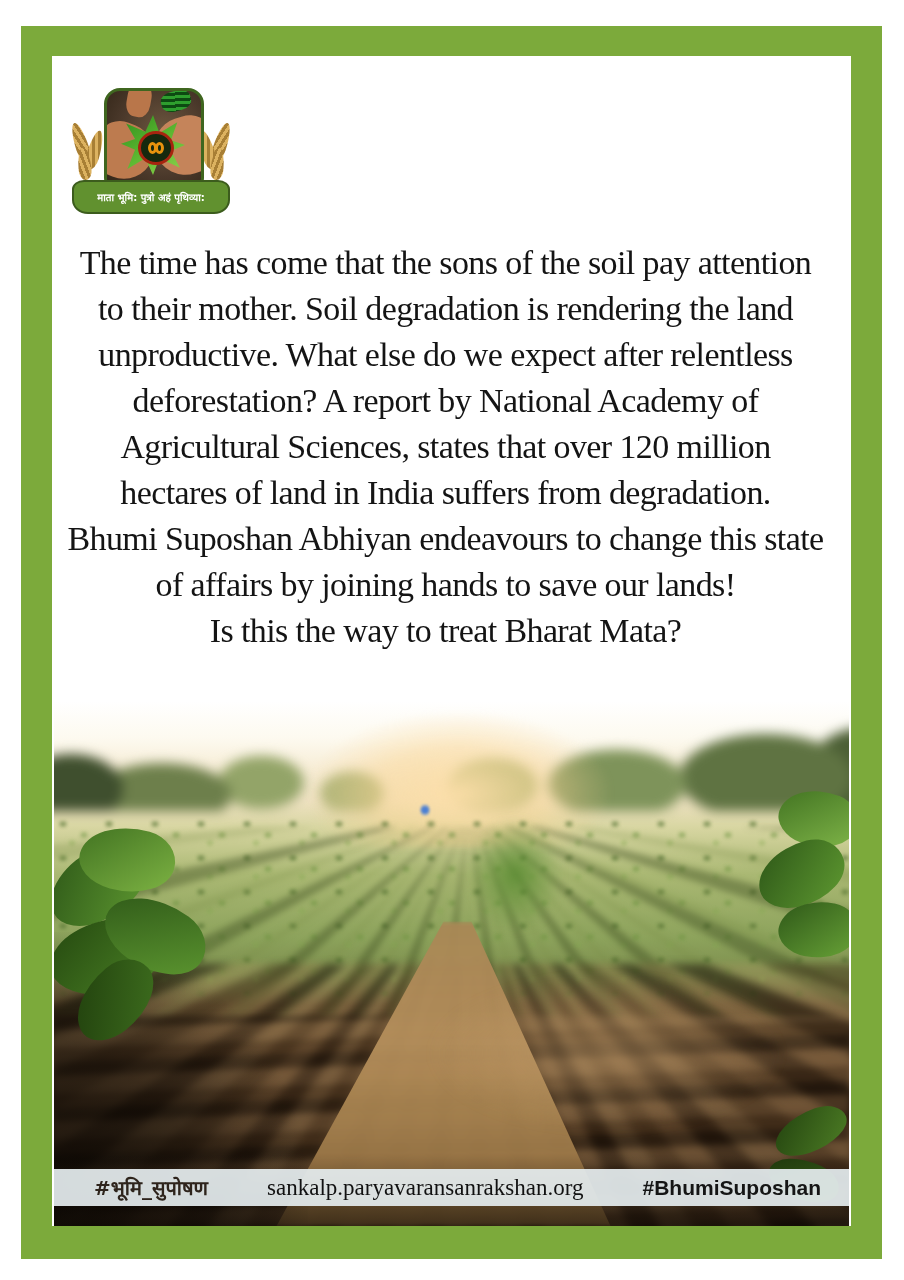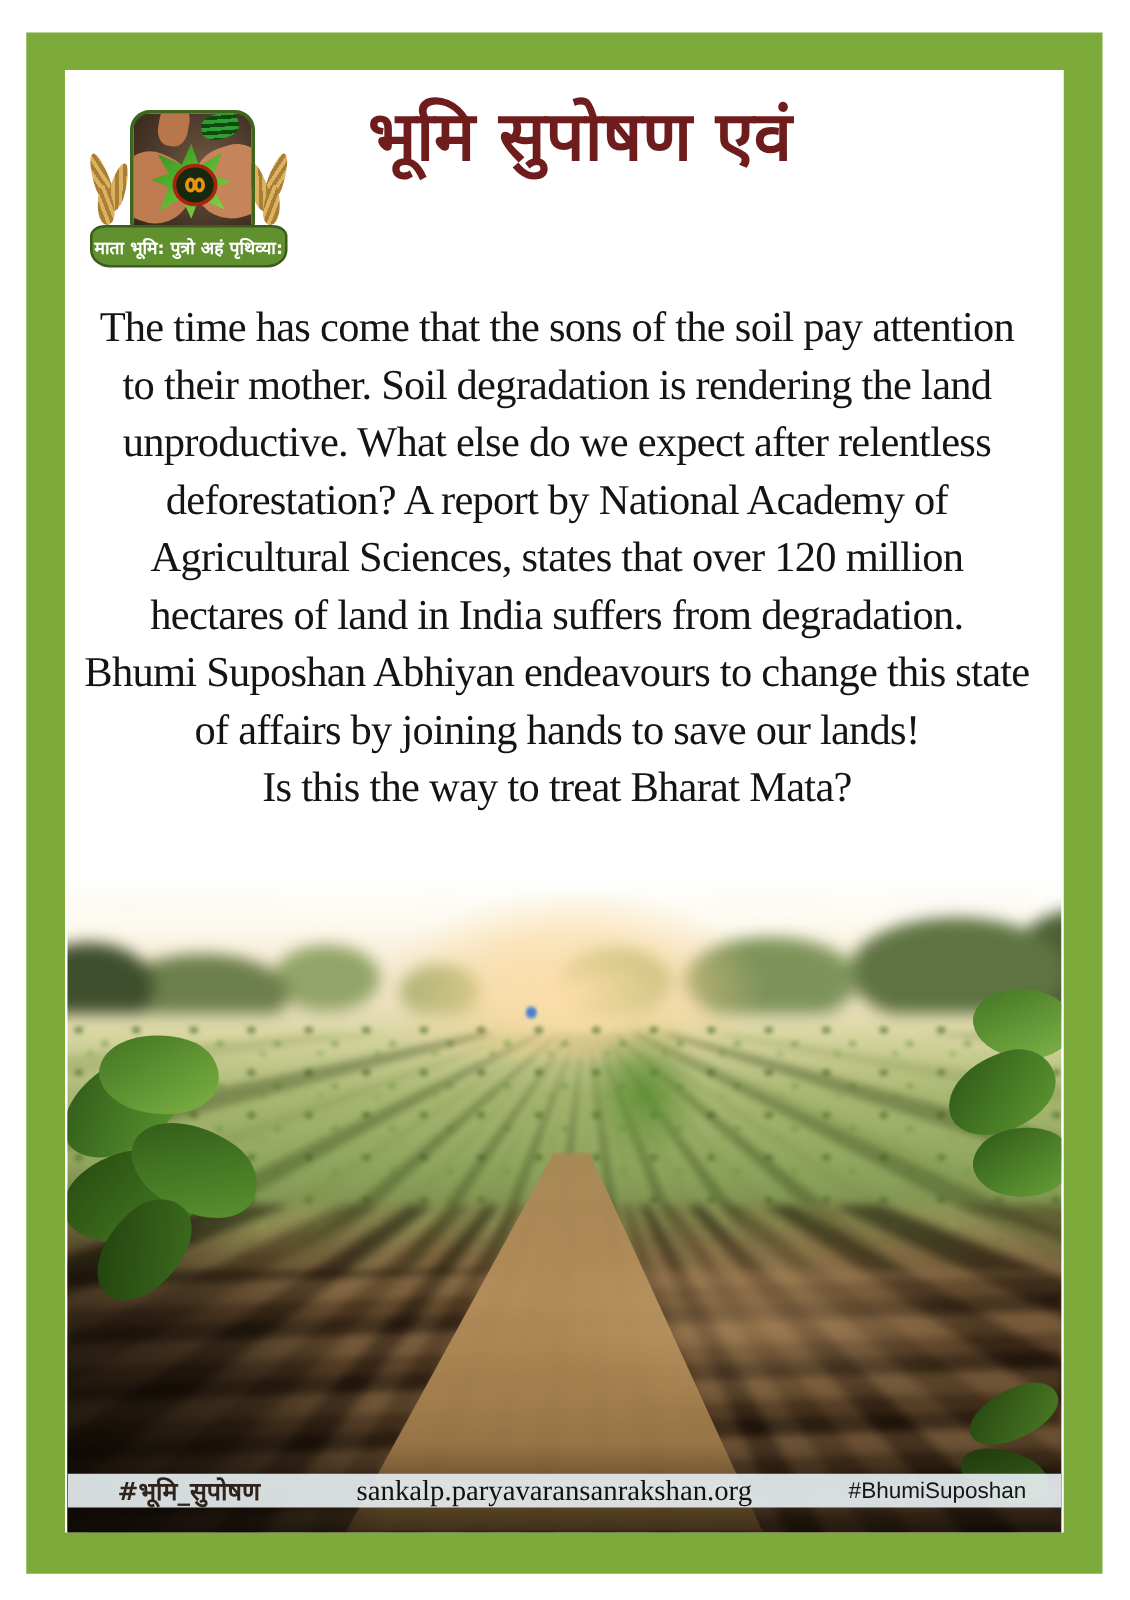--- a/index.html
+++ b/index.html
@@ -46,21 +46,21 @@
                            8% 14%,38% 28%);}
   .emblem{position:absolute;left:31px;top:40px;width:30px;height:28px;border-radius:50%;
          background:#16290e;border:3px solid #a7240f;
          display:flex;align-items:center;justify-content:center;}
   .loop{width:9px;height:12px;border:3px solid #e8930e;border-radius:50%;
          box-sizing:border-box;}
   .loop+.loop{margin-left:-2px;}
   .logo-ribbon{position:absolute;left:0;right:0;bottom:0;height:30px;background:#61912f;
          border:2px solid #3c5c1d;border-radius:12px 12px 16px 16px/9px 9px 14px 14px;
          display:flex;align-items:center;justify-content:center;}
-  .logo-ribbon span{color:#ffffff;font-size:14px;font-weight:bold;white-space:nowrap;
+  .logo-ribbon span{color:#ffffff;font-size:10px;font-weight:bold;white-space:nowrap;
          font-family:"DejaVu Sans", sans-serif;}
 
   .title{position:absolute;left:152px;top:20px;width:520px;text-align:center;
          color:#6e1c1c;font-weight:bold;font-size:55px;line-height:67px;
          font-family:"DejaVu Sans", sans-serif;}
 
   
   .bodytext{position:absolute;left:12px;right:24px;top:184px;text-align:center;
          color:#141414;font-size:34px;line-height:46px;letter-spacing:-0.6px;
          font-family:"Liberation Serif", serif;}
@@ -137,28 +137,28 @@
   .pr .l2{right:10%;top:24%;width:80%;height:28%;transform:rotate(-15deg);}
   .pr .l3{right:0;top:50%;width:70%;height:26%;transform:rotate(10deg);
      background:linear-gradient(135deg,#2c5517,#6aa538);}
   .plant.pbr{right:0;bottom:5%;width:12%;height:17%;}
   .pbr .l1{right:0;top:0;width:80%;height:45%;transform:rotate(-20deg);
      background:linear-gradient(135deg,#23430f,#4d7d25);}
   .pbr .l2{right:10%;bottom:0;width:75%;height:45%;transform:rotate(25deg);
      background:linear-gradient(135deg,#1c350b,#3d641d);}
 
   
-  .tagbar{position:absolute;left:0;right:0;bottom:20px;height:27px;
+  .tagbar{position:absolute;left:0;right:0;bottom:20px;height:37px;
      background:rgba(228,236,238,.93);display:flex;align-items:center;}
   .tag-hindi{margin-left:40px;font-family:"DejaVu Sans", sans-serif;font-weight:bold;
      font-size:20px;color:#2e241c;white-space:nowrap;}
   .tag-site{flex:1;text-align:center;font-family:"Liberation Serif", serif;
      font-size:23px;color:#111111;white-space:nowrap;}
   .tag-latin{margin-right:28px;font-family:"Liberation Sans", sans-serif;
-     font-weight:normal;font-size:18px;color:#151515;white-space:nowrap;}
+     font-weight:bold;font-size:21px;color:#151515;white-space:nowrap;}
 </style>
 </head>
 <body>
 
 <div class="frame">
   <div class="inner">
 
     <div class="logo">
       <div class="wheat left">
         <div class="stem"></div>
@@ -182,21 +182,20 @@
           <div class="loop"></div>
             <div class="loop"></div>
         </div>
       </div>
       <div class="logo-ribbon">
         <span>माता भूमि: पुत्रो अहं पृथिव्या:</span>
       </div>
     </div>
 
     <div class="title">
-      <div>भूमि सुपोषण एवं</div>
     </div>
 
     <div class="bodytext">
       <p>The time has come that the sons of the soil pay attention to their mother. Soil degradation is rendering the land unproductive. What else do we expect after relentless deforestation? A report by National Academy of Agricultural Sciences, states that over 120 million hectares of land in India suffers from degradation.</p>
       <p>Bhumi Suposhan Abhiyan endeavours to change this state of affairs by joining hands to save our lands!</p>
       <p>Is this the way to treat Bharat Mata?</p>
     </div>
 
     <div class="photo">
       <div class="treeline"></div>

